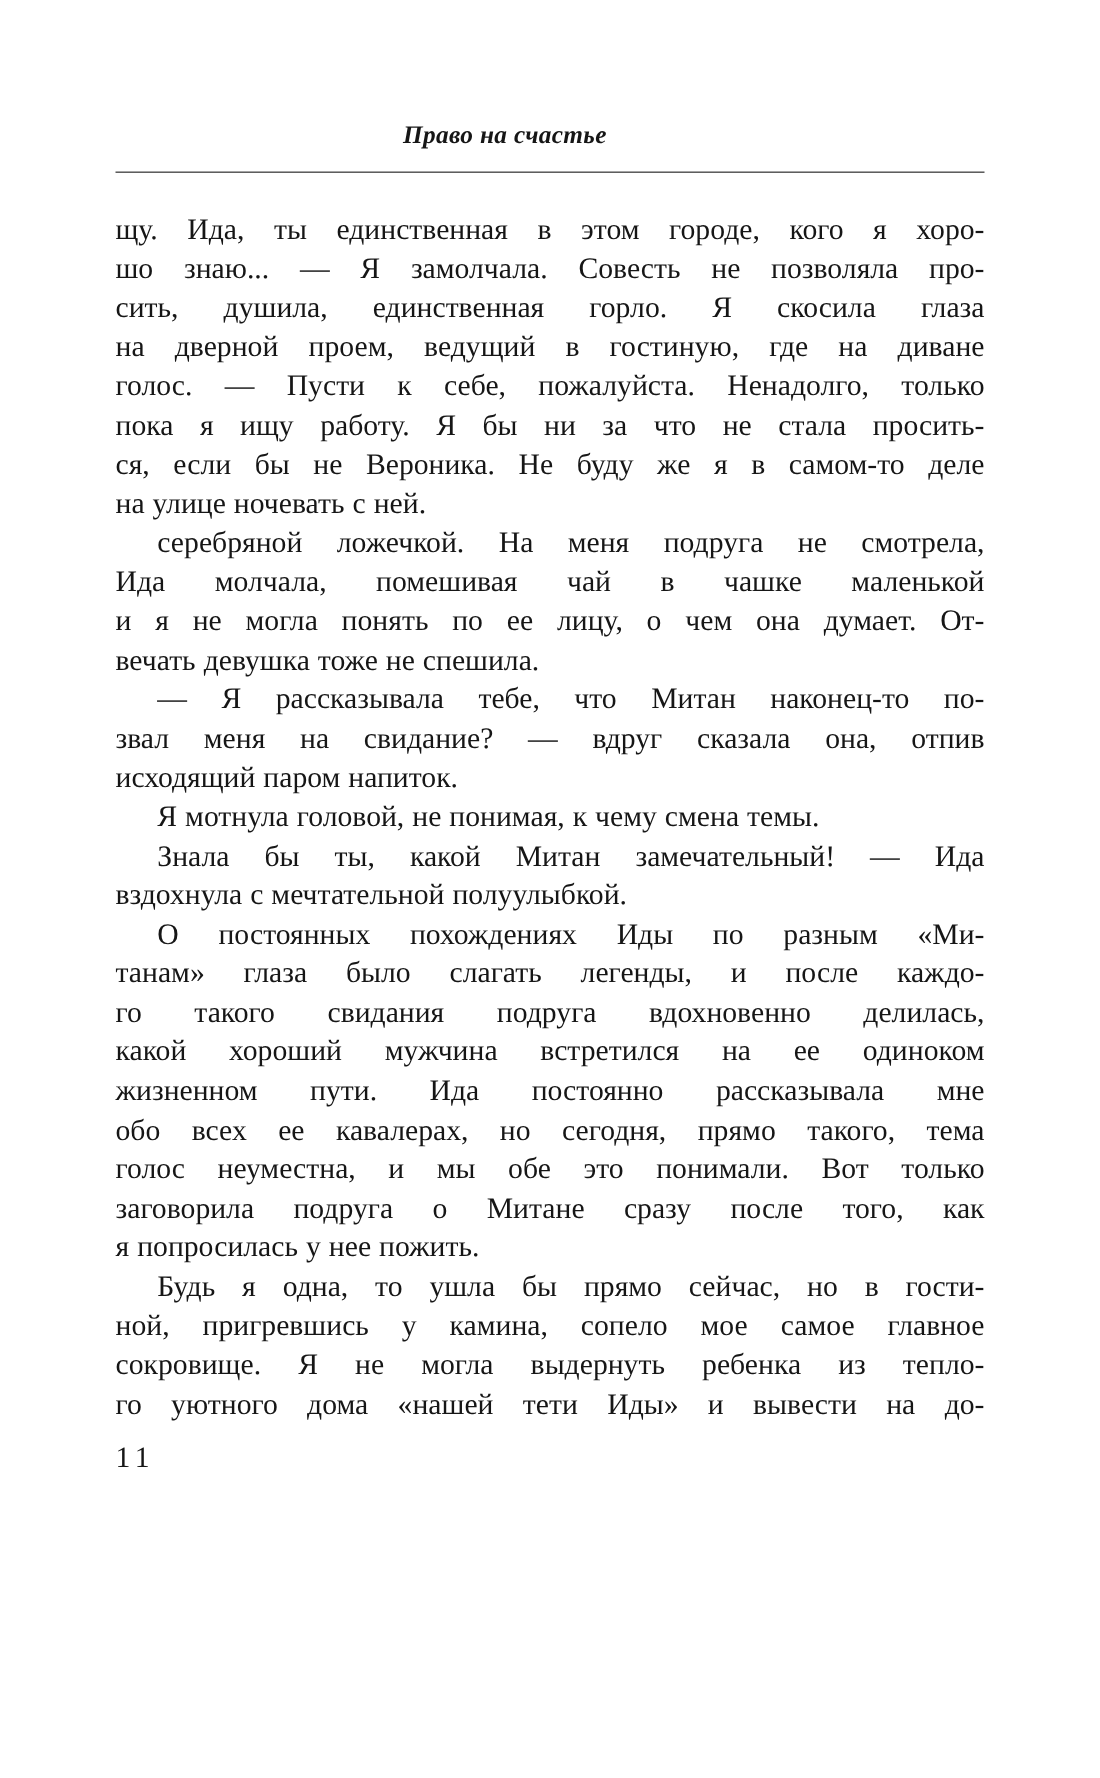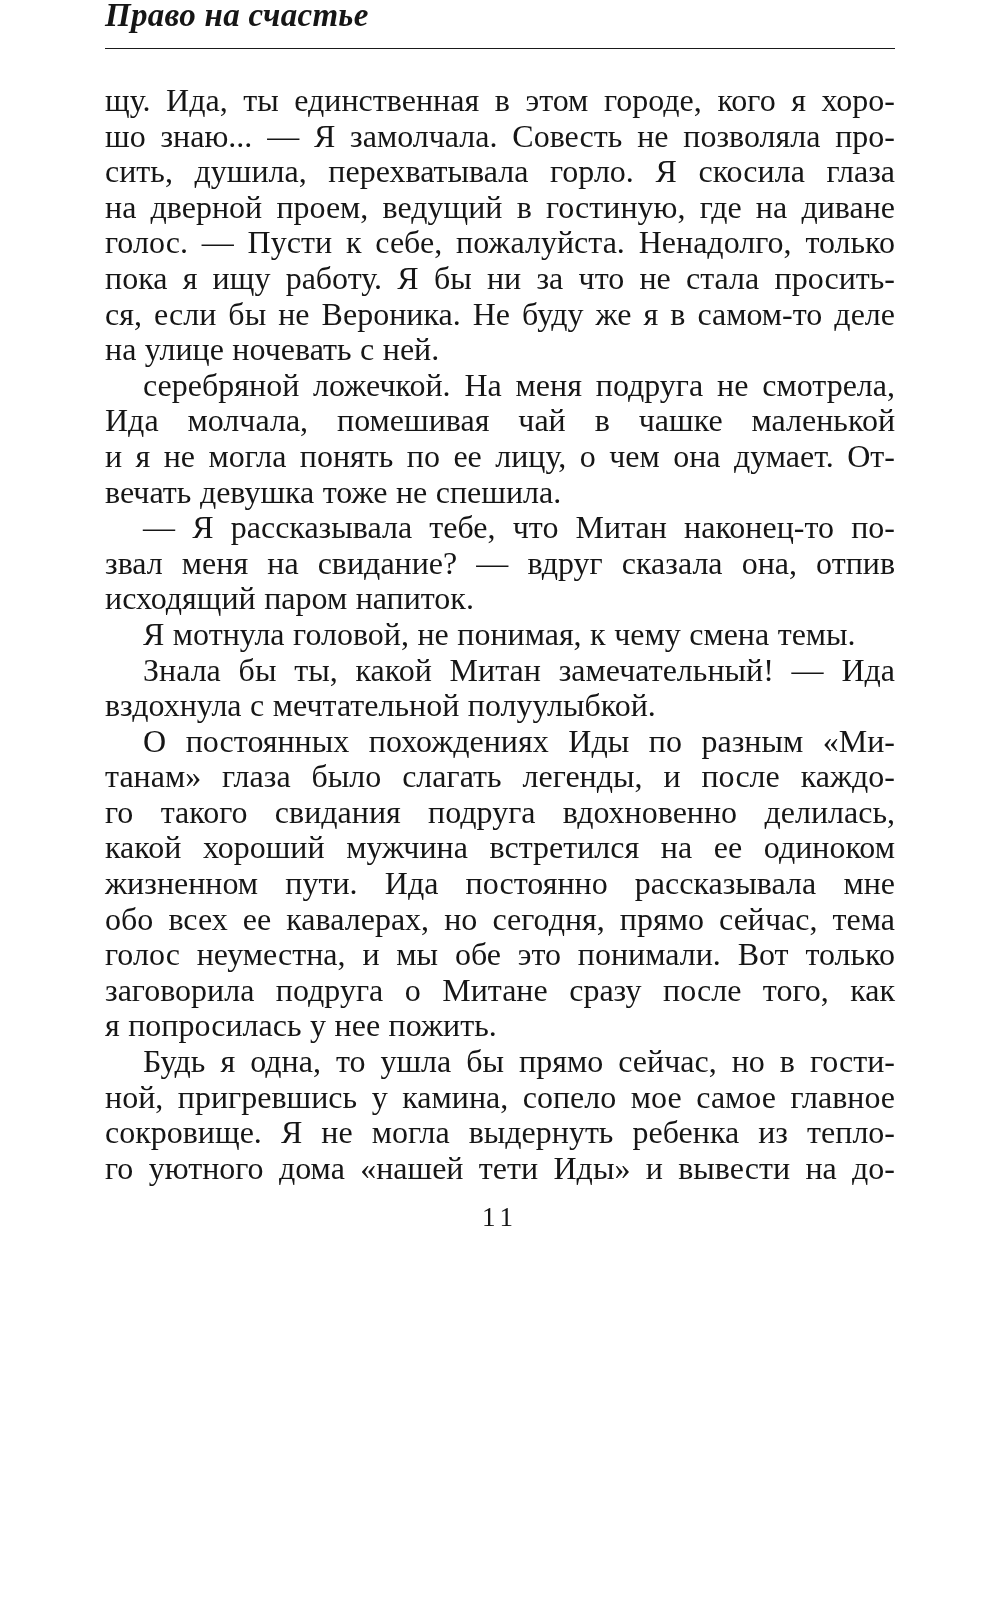--- a/index.html
+++ b/index.html
@@ -16,77 +16,78 @@
     font-family: "Liberation Serif", "DejaVu Serif", serif;
     overflow: hidden;
   }
   .column {
     position: absolute;
     left: 105px;
     top: 0;
     width: 790px;
   }
   .running-head {
-    text-align: left;
+    margin-top: 108px;
+    text-align: center;
     padding-right: 82px;
-    font-size: 33px;
+    font-size: 23px;
     line-height: 30px;
     font-weight: bold;
     font-style: italic;
     letter-spacing: 0.3px;
   }
   .header-rule {
     margin-top: 18px;
     border: 0;
     border-top: 1.7px solid #1a1a1a;
     height: 0;
   }
   .body-text {
     margin-top: 34px;
-    font-size: 32px;
+    font-size: 27px;
     line-height: 35.6px;
   }
   .para {
     margin: 0;
     padding: 0;
   }
   .line {
     text-align: justify;
     text-align-last: justify;
     word-spacing: 0.5px;
   }
   .line.last-left {
     text-align-last: left;
   }
   .para.indented .line:first-child {
     text-indent: 38px;
   }
   .page-number {
     margin-top: 16px;
     width: 790px;
-    text-align: center;
+    text-align: left;
     font-size: 27px;
     letter-spacing: 5px;
   }
 </style>
 </head>
 <body>
 
 <div class="page">
   <div class="column">
 
     <div class="running-head">Право на счастье</div>
 
     <hr class="header-rule">
 
     <div class="body-text">
         <div class="para">
           <div class="line">щу. Ида, ты единственная в этом городе, кого я хоро-</div>
           <div class="line">шо знаю... — Я замолчала. Совесть не позволяла про-</div>
-          <div class="line">сить, душила, перехватывала горло. Я скосила глаза</div>
+          <div class="line">сить, душила, единственная горло. Я скосила глаза</div>
           <div class="line">на дверной проем, ведущий в гостиную, где на диване</div>
           <div class="line">голос. — Пусти к себе, пожалуйста. Ненадолго, только</div>
           <div class="line">пока я ищу работу. Я бы ни за что не стала просить-</div>
           <div class="line">ся, если бы не Вероника. Не буду же я в самом-то деле</div>
           <div class="line last-left">на улице ночевать с ней.</div>
         </div>
         <div class="para indented">
           <div class="line">серебряной ложечкой. На меня подруга не смотрела,</div>
           <div class="line">Ида молчала, помешивая чай в чашке маленькой</div>
           <div class="line">и я не могла понять по ее лицу, о чем она думает. От-</div>
@@ -103,21 +104,21 @@
         <div class="para indented">
           <div class="line">Знала бы ты, какой Митан замечательный! — Ида</div>
           <div class="line last-left">вздохнула с мечтательной полуулыбкой.</div>
         </div>
         <div class="para indented">
           <div class="line">О постоянных похождениях Иды по разным «Ми-</div>
           <div class="line">танам» глаза было слагать легенды, и после каждо-</div>
           <div class="line">го такого свидания подруга вдохновенно делилась,</div>
           <div class="line">какой хороший мужчина встретился на ее одиноком</div>
           <div class="line">жизненном пути. Ида постоянно рассказывала мне</div>
-          <div class="line">обо всех ее кавалерах, но сегодня, прямо сейчас, тема</div>
+          <div class="line">обо всех ее кавалерах, но сегодня, прямо такого, тема</div>
           <div class="line">голос неуместна, и мы обе это понимали. Вот только</div>
           <div class="line">заговорила подруга о Митане сразу после того, как</div>
           <div class="line last-left">я попросилась у нее пожить.</div>
         </div>
         <div class="para indented">
           <div class="line">Будь я одна, то ушла бы прямо сейчас, но в гости-</div>
           <div class="line">ной, пригревшись у камина, сопело мое самое главное</div>
           <div class="line">сокровище. Я не могла выдернуть ребенка из тепло-</div>
           <div class="line">го уютного дома «нашей тети Иды» и вывести на до-</div>
         </div>

